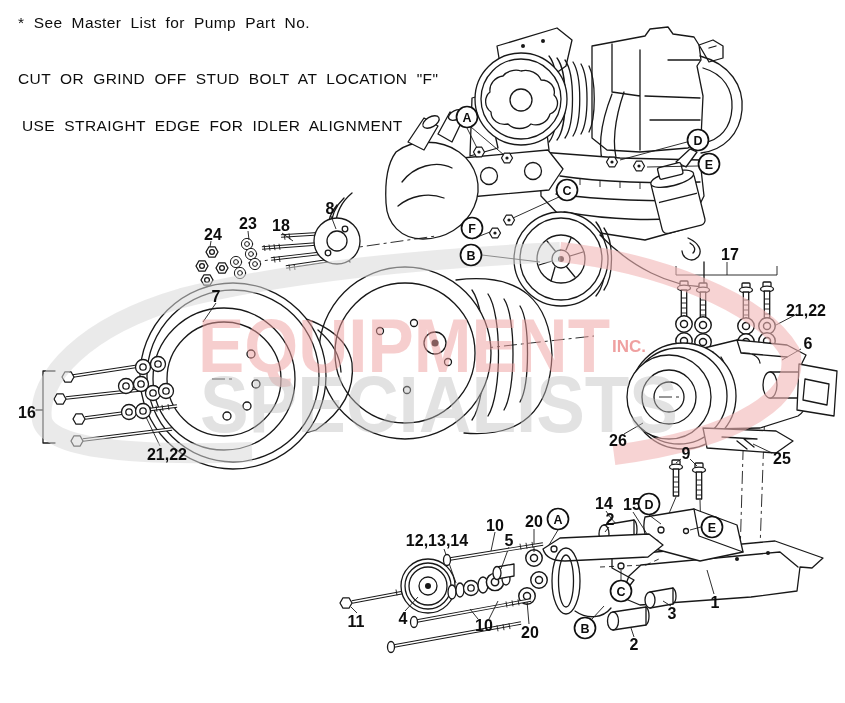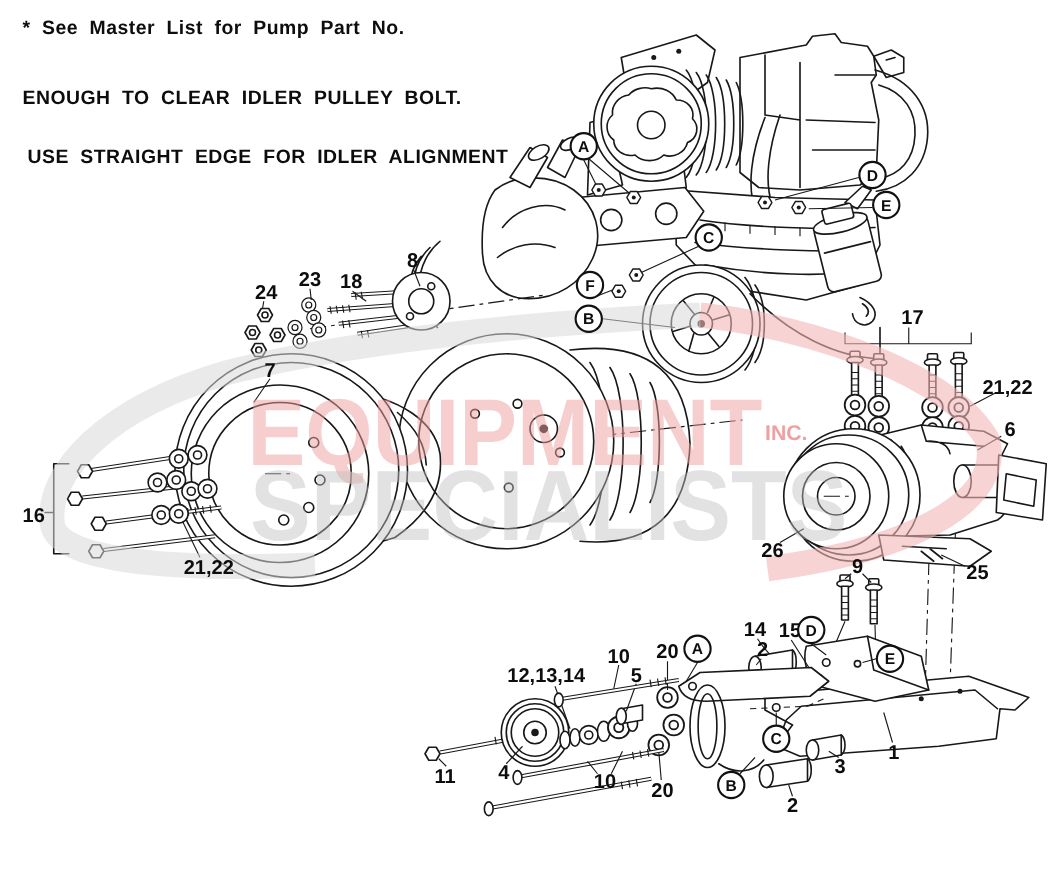--- a/index.html
+++ b/index.html
@@ -1,20 +1,20 @@
 <!DOCTYPE html>
 <html><head>
 <meta charset="utf-8">
 <style>
   html,body{margin:0;padding:0;background:#ffffff;}
   #stage{position:relative;width:845px;height:703px;background:#fff;overflow:hidden;
          font-family:"Liberation Sans",sans-serif;}
   #art{position:absolute;left:0;top:0;}
   .notes{position:absolute;left:0;top:0;width:460px;color:#0d0d0d;}
-  .note{position:absolute;font-weight:bold;font-size:15.5px;letter-spacing:.4px;
+  .note{position:absolute;font-weight:normal;font-size:15.5px;letter-spacing:.4px;
         word-spacing:4.5px;white-space:nowrap;color:#0d0d0d;text-align:right;}
   #note1{left:18px;top:14px;}
   #note2{left:18px;top:70px;line-height:18px;}
   #note3{left:22px;top:117px;}
   
   .ln{fill:none;stroke:#181818;stroke-width:1.3;stroke-linecap:round;stroke-linejoin:round;}
   .w{fill:#ffffff;}
   .dk{fill:#181818;stroke:none;}
   .thin{fill:none;stroke:#181818;stroke-width:.9;}
   .cl{fill:none;stroke:#181818;stroke-width:.9;stroke-dasharray:13 4 3 4;}
@@ -407,18 +407,18 @@
         <g>
           <circle cx="585" cy="628" r="10.5" class="callout-circle"></circle>
           <text x="585" y="632.5" class="callout-letter">B</text>
         </g>
       </g>
 </svg>
 
 <div class="notes">
   <div class="note" id="note1">* See Master List for Pump Part No.</div>
   <div class="note" id="note2">
-    <div>ENOUGH TO CLEAR IDLER PULLEY BOLT.</div>
+    <div>CUT OR GRIND OFF STUD BOLT AT LOCATION "F"</div>
   </div>
   <div class="note" id="note3">USE STRAIGHT EDGE FOR IDLER ALIGNMENT</div>
 </div>
 
 </div>
 
 </body></html>

